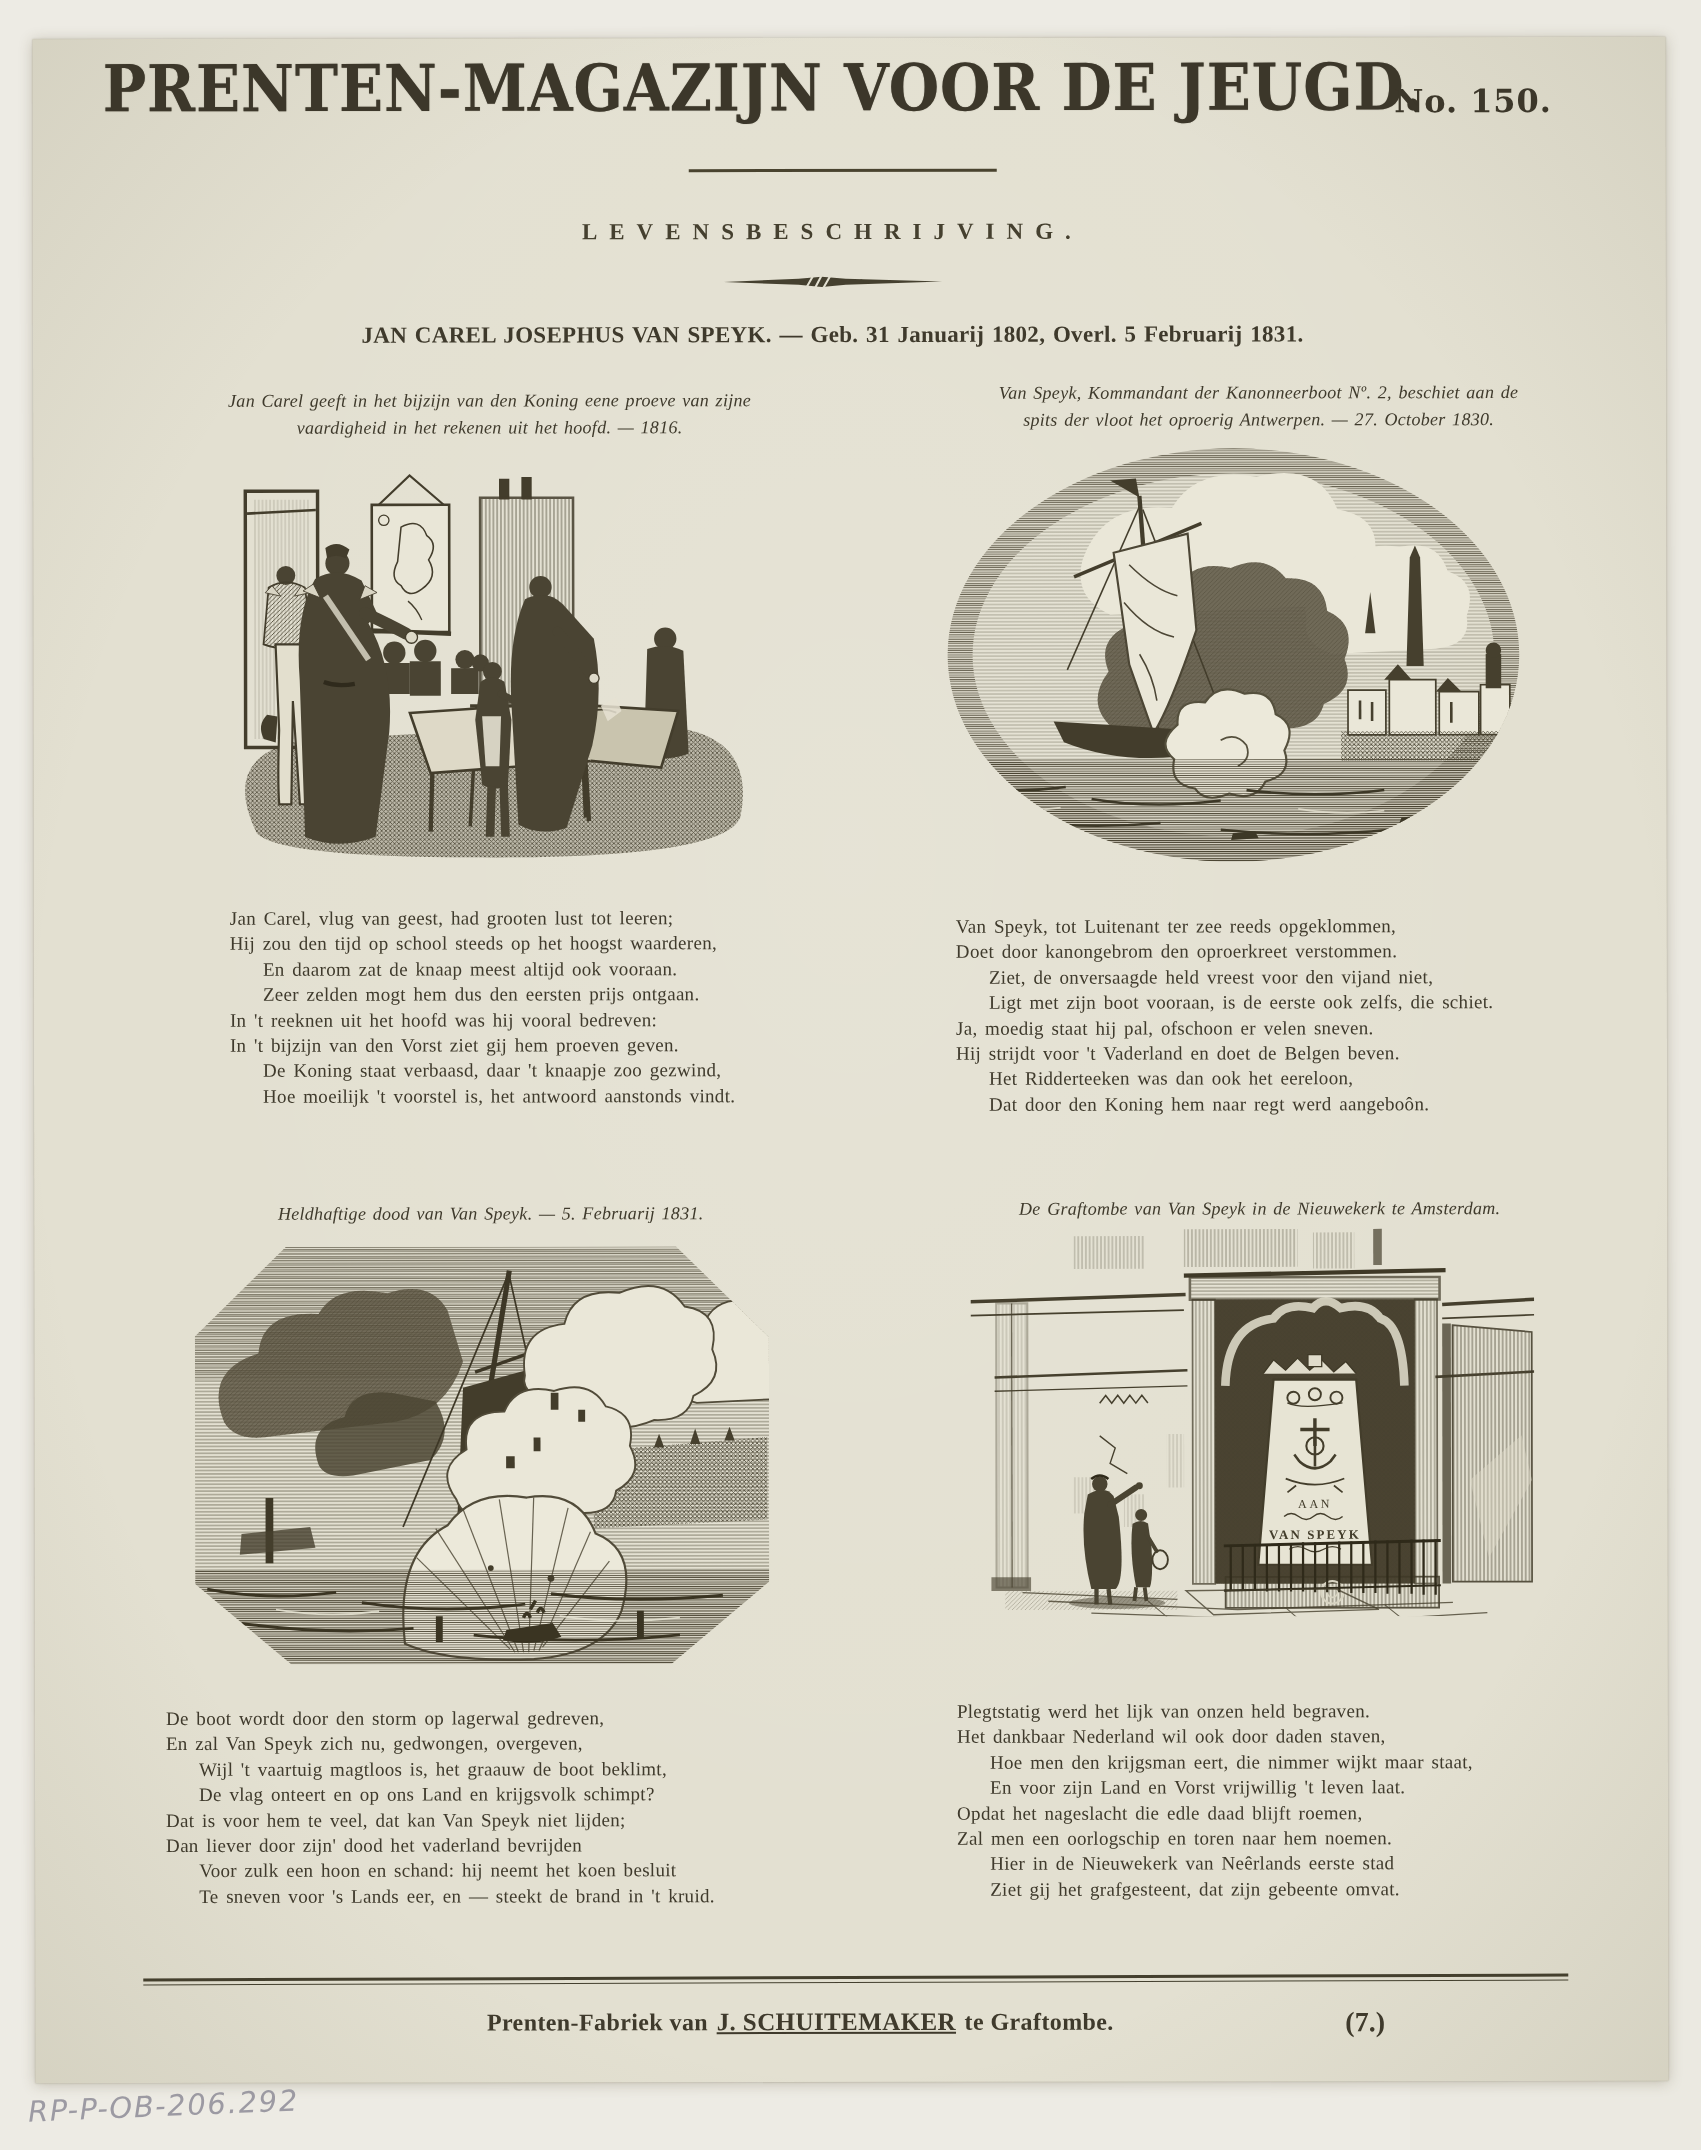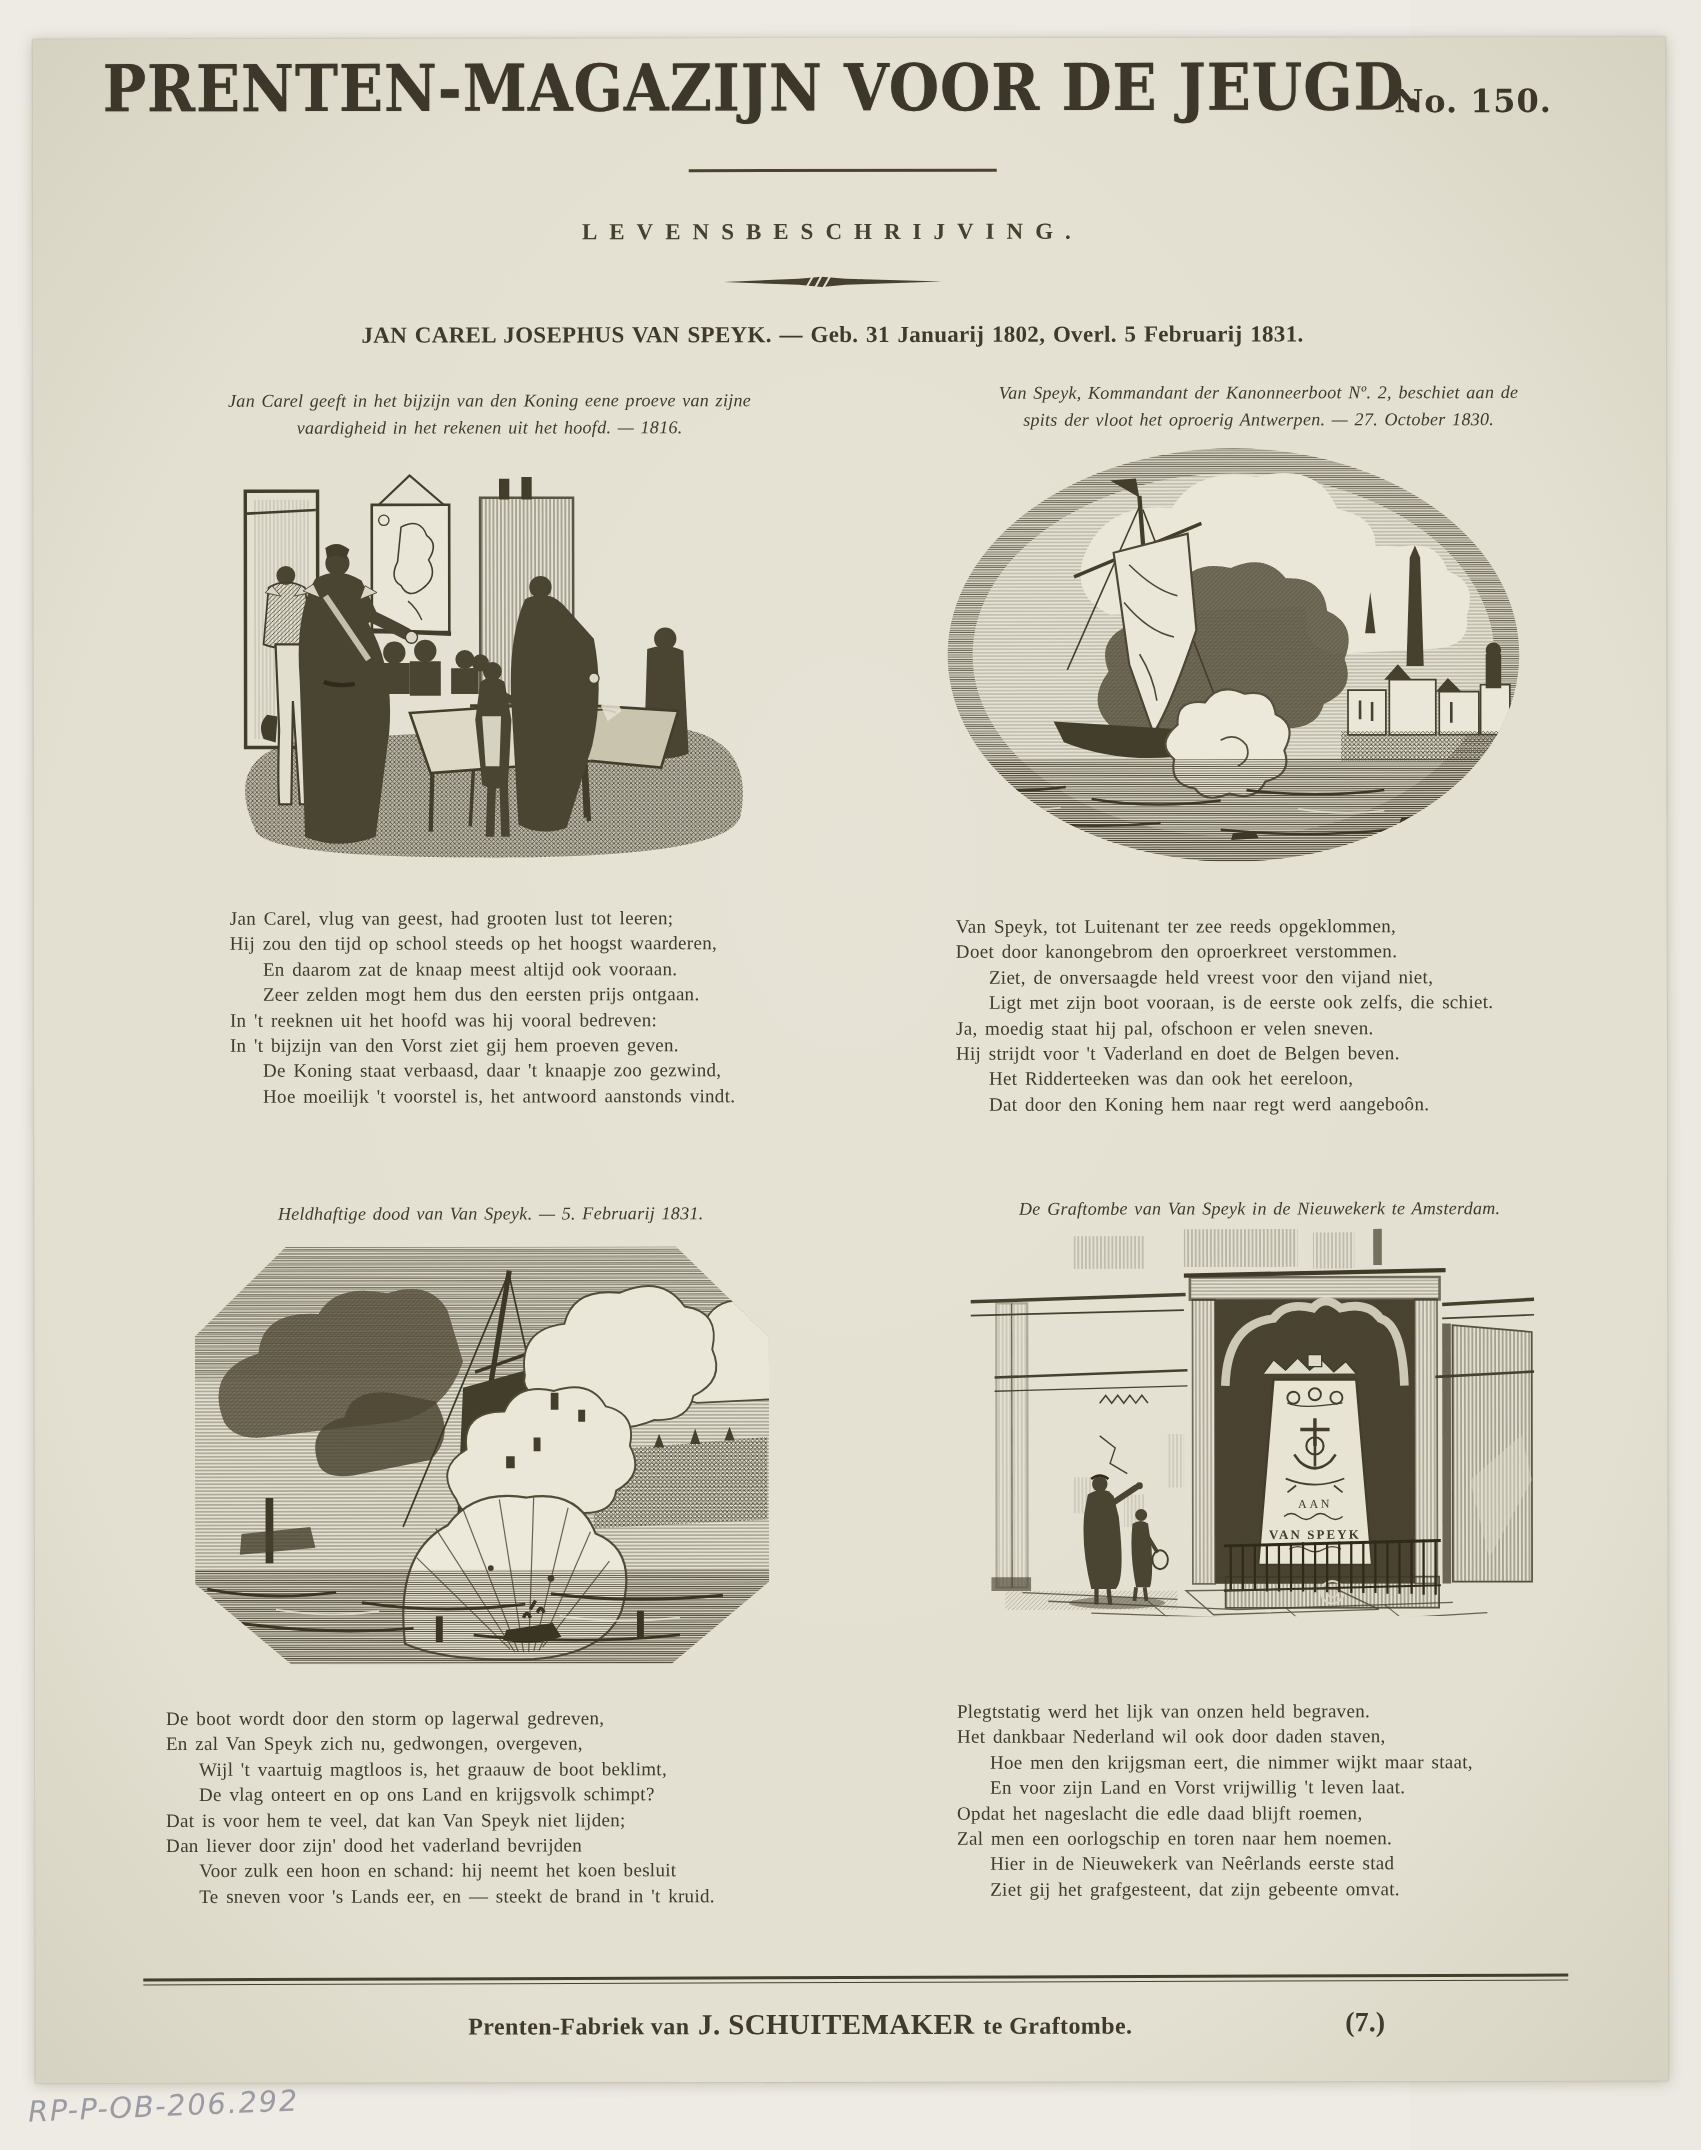--- a/index.html
+++ b/index.html
@@ -40,21 +40,21 @@
   .poem{font-size:19px;line-height:25.4px;letter-spacing:0.3px;word-spacing:2.6px;}
   .poem p{margin:0;white-space:nowrap;}
   .poem p.ind{padding-left:33px;}
   .poem-1{left:196px;top:867px;width:654px;}
   .poem-2{left:922px;top:876px;width:688px;}
   .poem-3{left:131px;top:1667px;width:697px;}
   .poem-4{left:922px;top:1661px;width:697px;}
   .rule-2{left:108px;top:1938px;width:1425px;height:2.6px;border-top:3.4px solid #443f2d;
       border-bottom:1.7px solid #44402f;transform:rotate(-.12deg);}
   .footer-line{left:0;right:103px;top:1970px;font-size:24px;font-weight:bold;letter-spacing:0.4px;}
-  .imprint-name{font-size:29px;margin:0 8.6px;}
+  .imprint-name{font-size:25px;margin:0 8.6px;text-decoration:underline;}
   .sheet-number{left:1310px;top:1969px;font-size:28px;font-weight:bold;}
   .pencil-note{position:absolute;left:27.5px;top:2089px;font-family:"DejaVu Sans",sans-serif;
       font-style:italic;font-size:29px;letter-spacing:1.7px;color:#8f8d98;
       transform:rotate(-2.4deg);opacity:.85;}
   svg{display:block;}
 </style>
 </head>
 <body>
 
 <svg width="0" height="0" style="position:absolute" aria-hidden="true">

